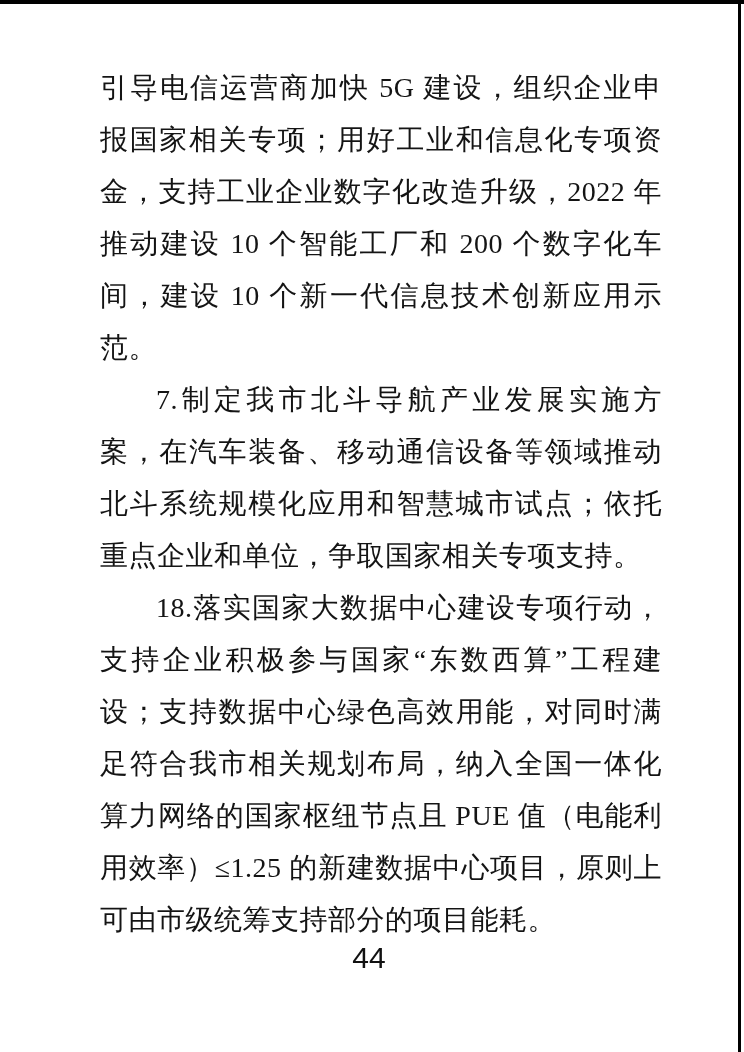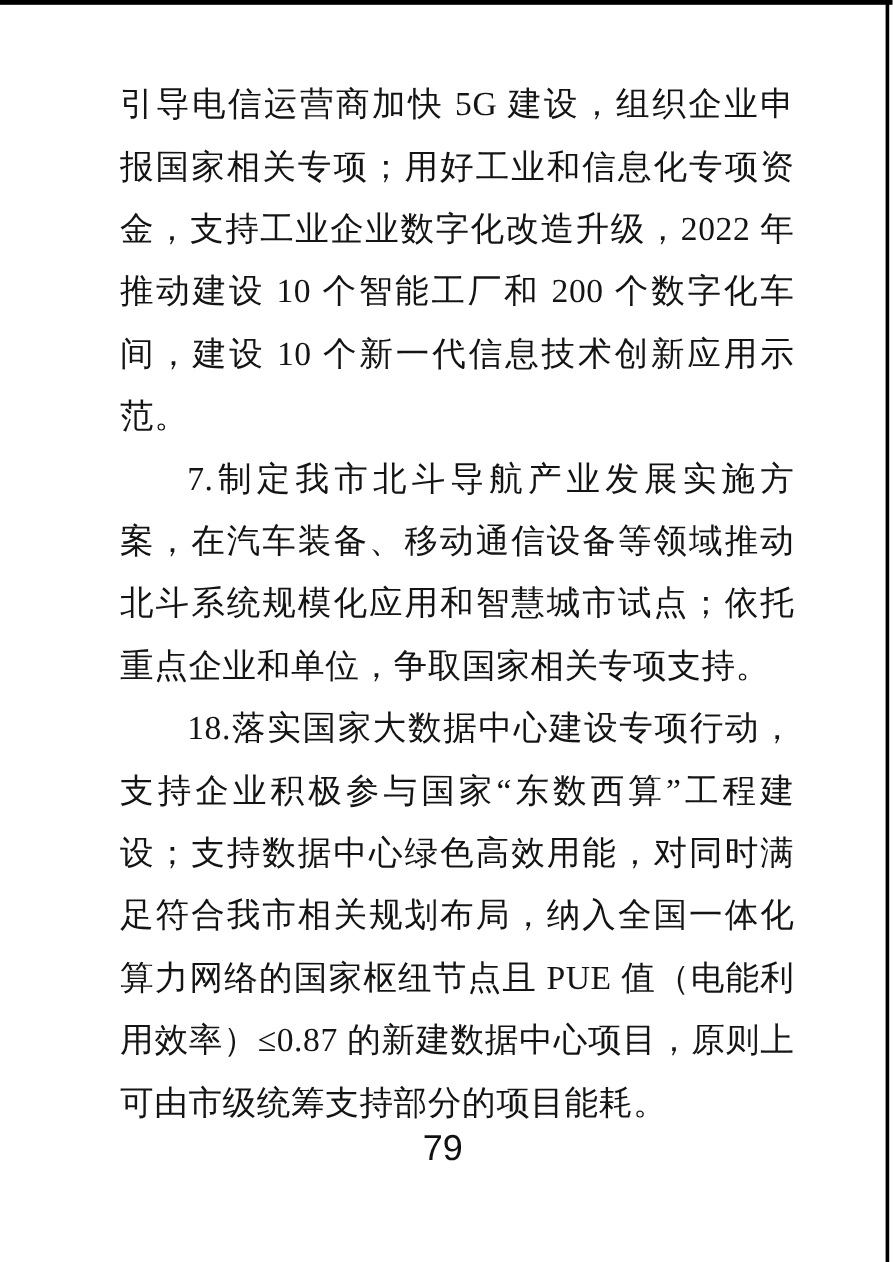--- a/index.html
+++ b/index.html
@@ -67,17 +67,17 @@
 </head>
 <body>
 
 <div class="page">
   <div class="top-border"></div>
   <div class="right-border"></div>
 
   <div class="content">
     <p class="para">引导电信运营商加快 5G 建设，组织企业申报国家相关专项；用好工业和信息化专项资金，支持工业企业数字化改造升级，2022 年推动建设 10 个智能工厂和 200 个数字化车间，建设 10 个新一代信息技术创新应用示范。</p>
     <p class="para indent">7.制定我市北斗导航产业发展实施方案，在汽车装备、移动通信设备等领域推动北斗系统规模化应用和智慧城市试点；依托重点企业和单位，争取国家相关专项支持。</p>
-    <p class="para indent">18.落实国家大数据中心建设专项行动，支持企业积极参与国家“东数西算”工程建设；支持数据中心绿色高效用能，对同时满足符合我市相关规划布局，纳入全国一体化算力网络的国家枢纽节点且 PUE 值（电能利用效率）≤0.87 的新建数据中心项目，原则上可由市级统筹支持部分的项目能耗。</p>
+    <p class="para indent">18.落实国家大数据中心建设专项行动，支持企业积极参与国家“东数西算”工程建设；支持数据中心绿色高效用能，对同时满足符合我市相关规划布局，纳入全国一体化算力网络的国家枢纽节点且 PUE 值（电能利用效率）≤1.25 的新建数据中心项目，原则上可由市级统筹支持部分的项目能耗。</p>
   </div>
 
-  <div class="page-number">79</div>
+  <div class="page-number">44</div>
 </div>
 
 </body></html>

